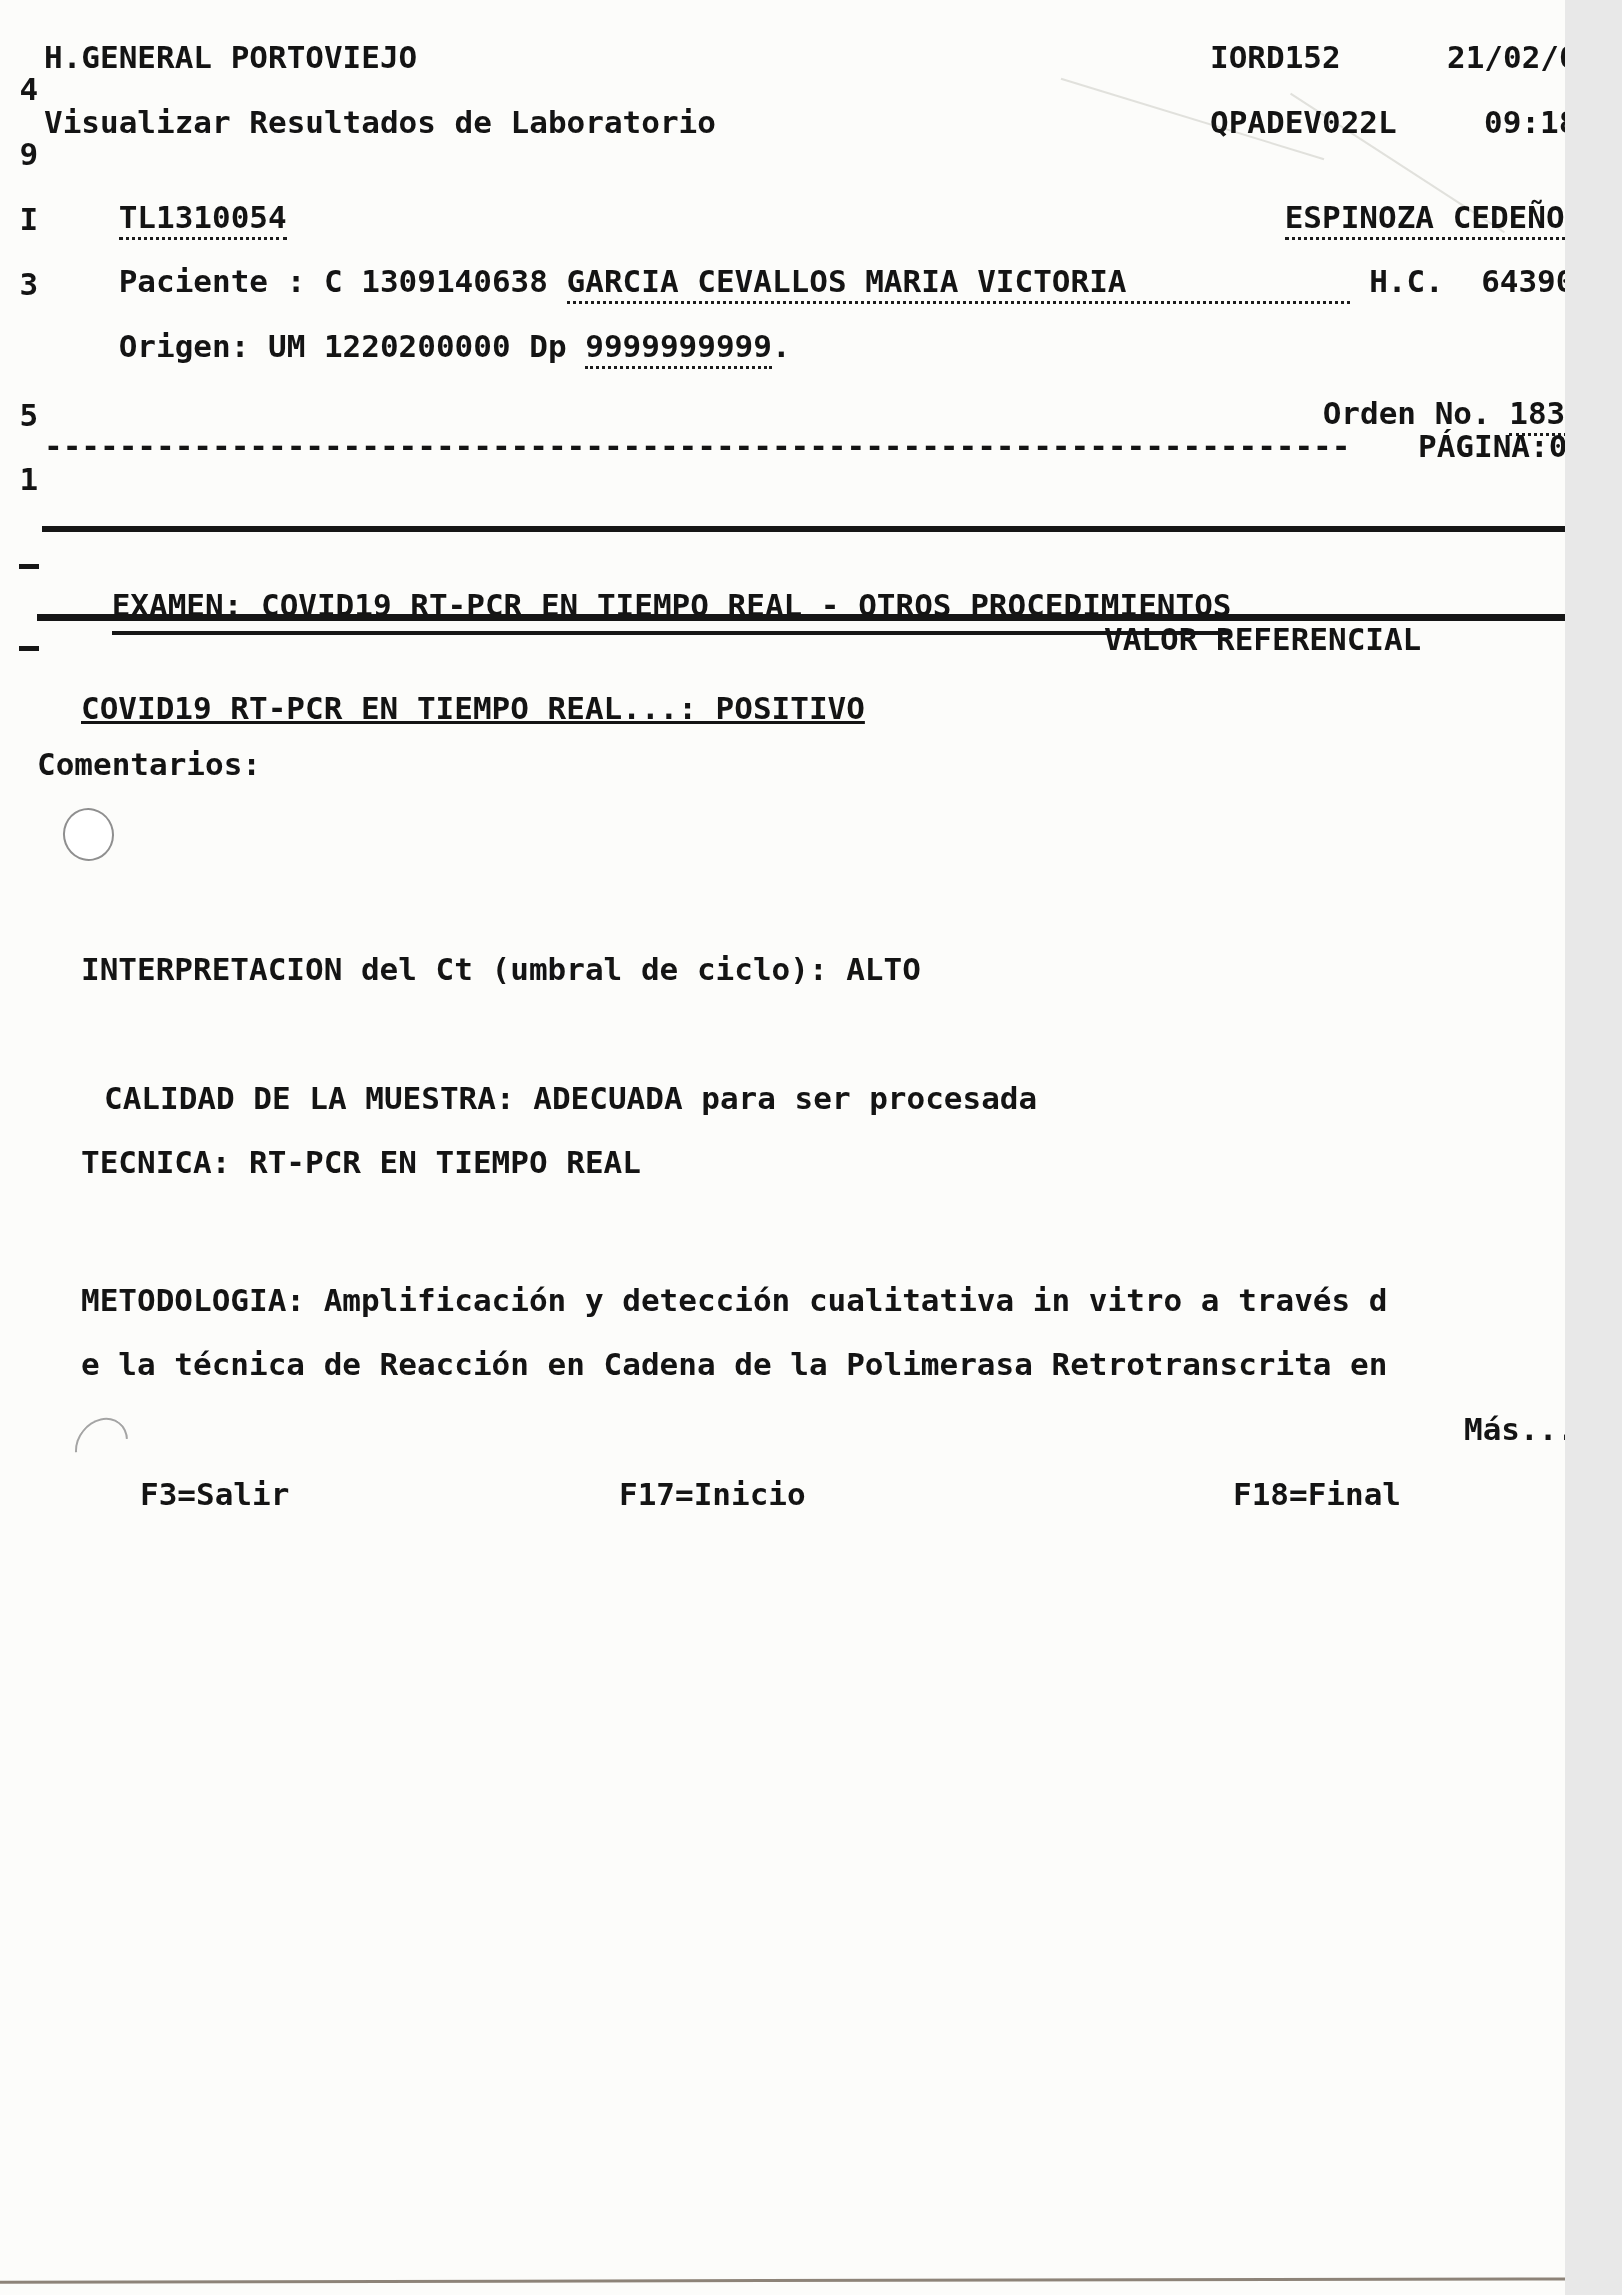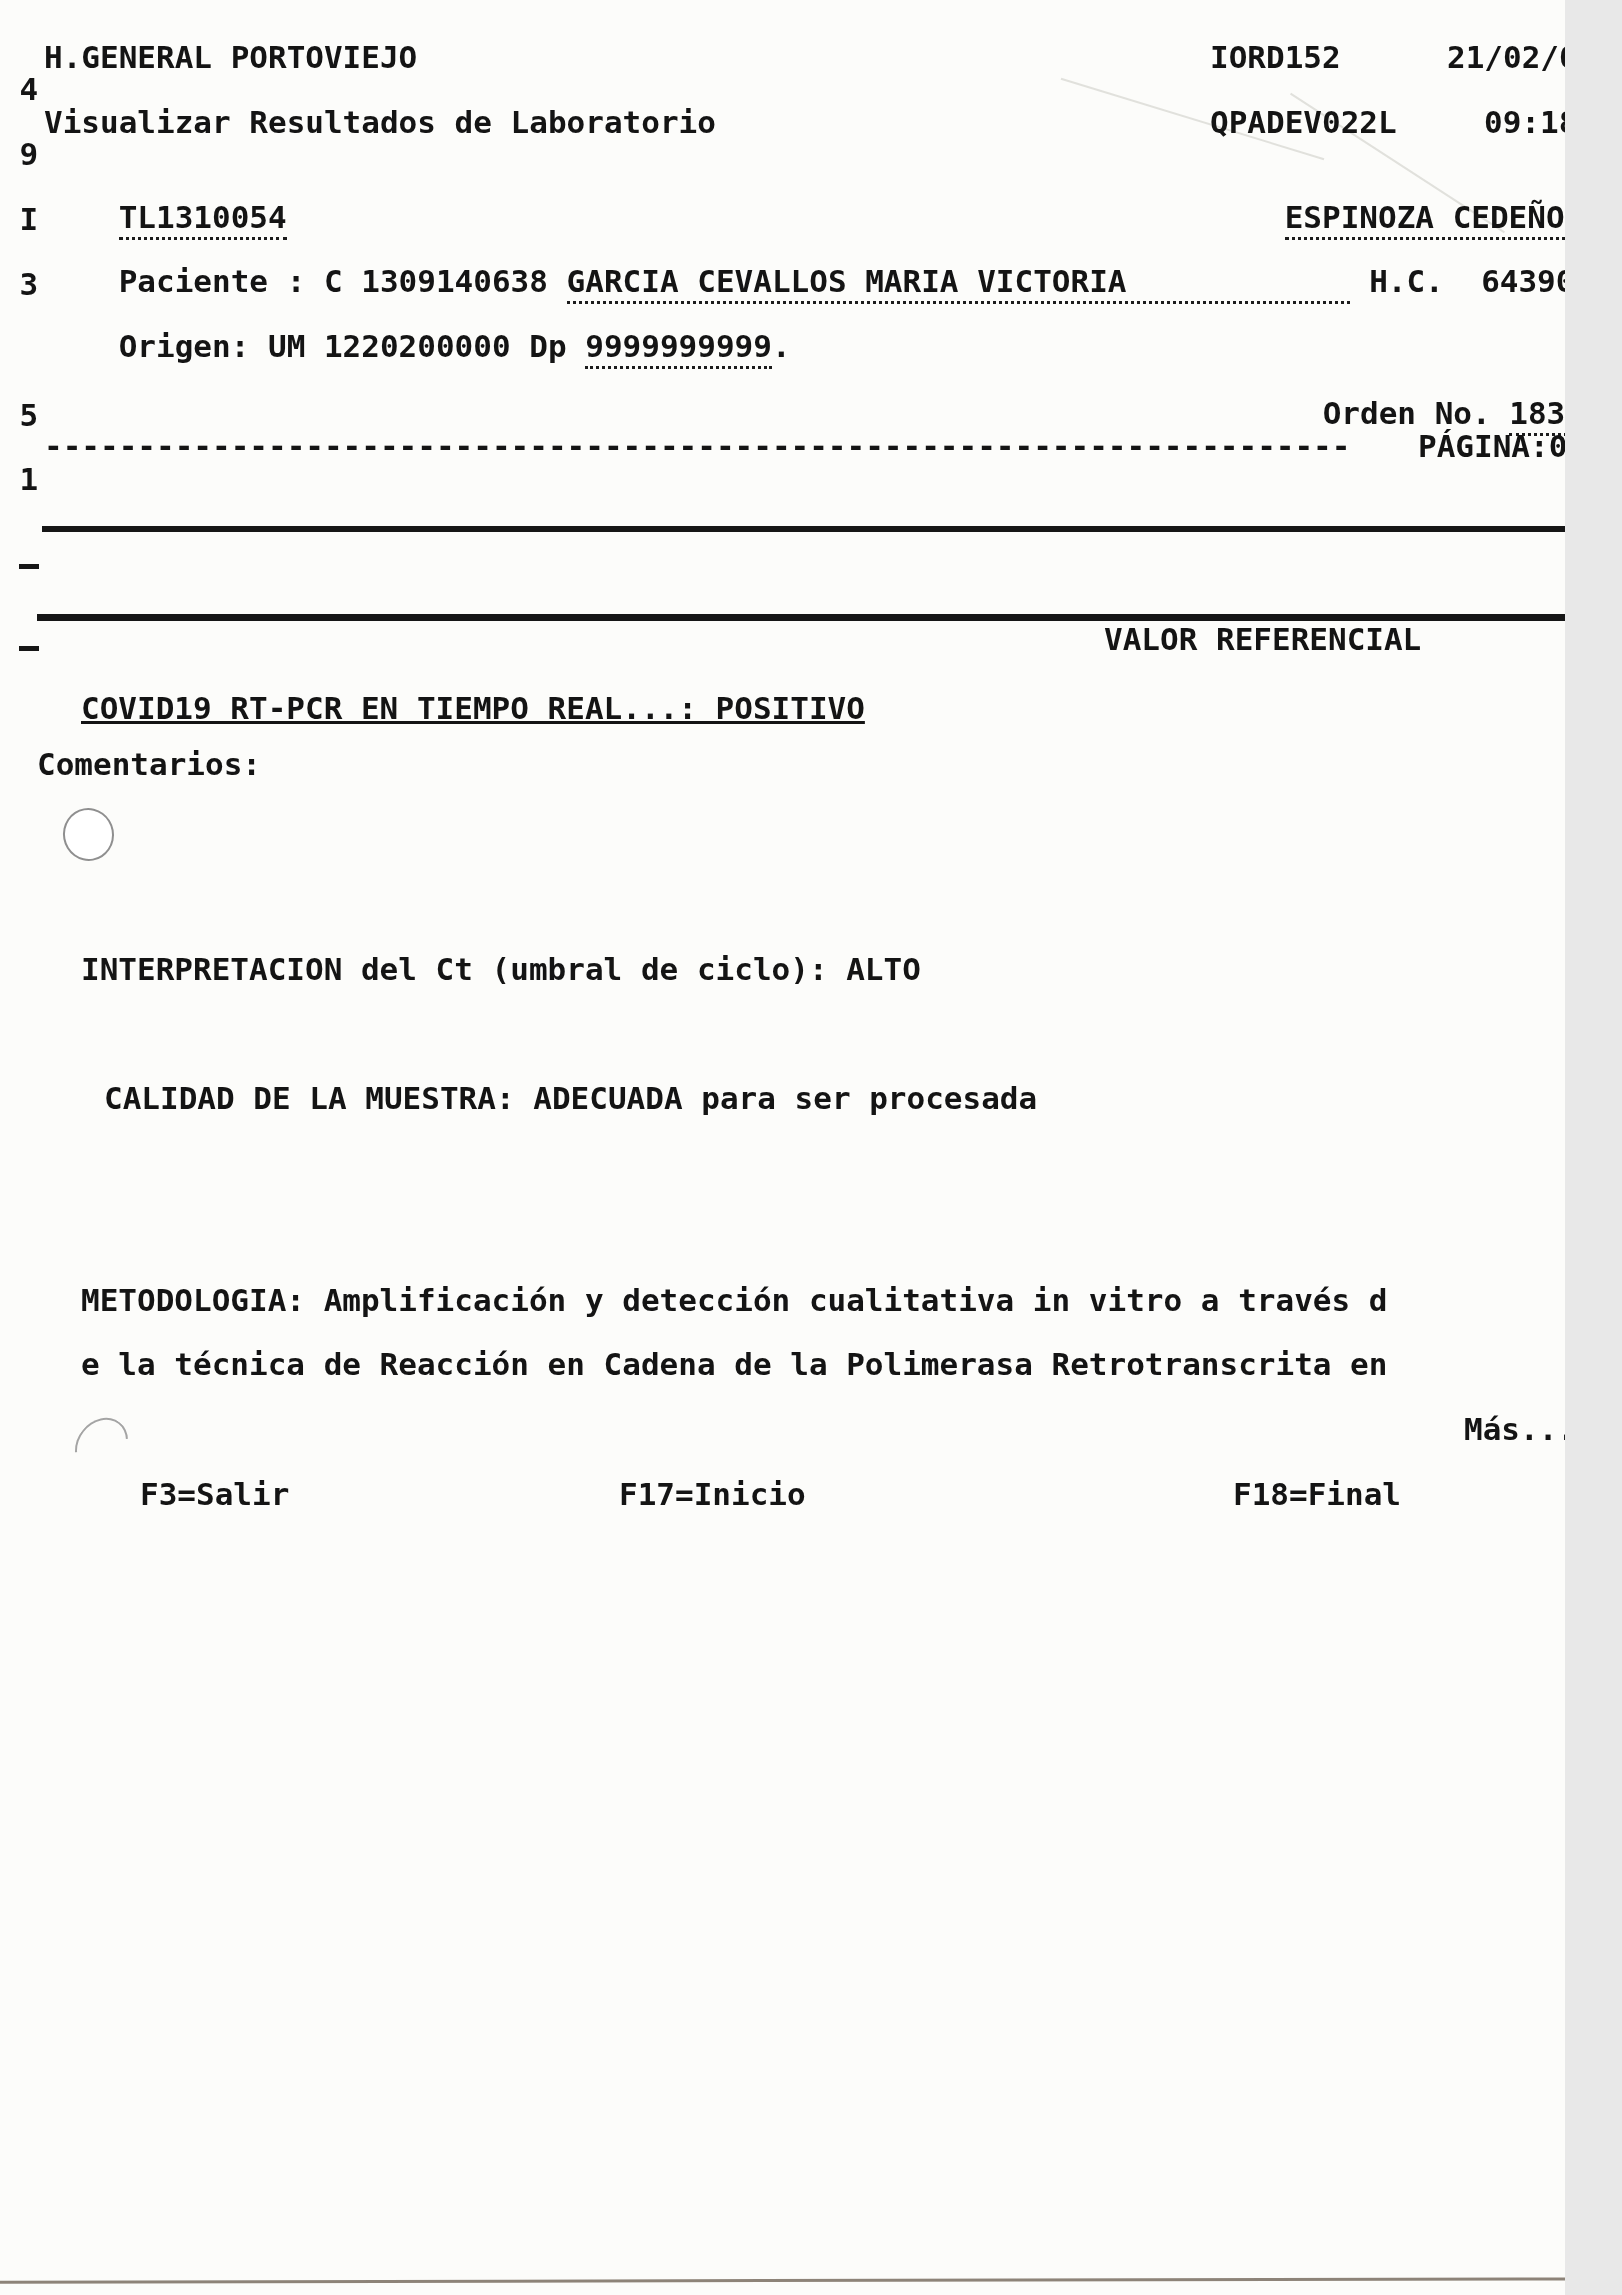--- a/index.html
+++ b/index.html
@@ -84,33 +84,37 @@
   <div class="margin-char" style="top:400px;">5</div>
 
   <div class="line" style="left:44px;top:431px;">----------------------------------------------------------------------</div>
   <div class="line" style="left:1418px;top:431px;">PÁGINA:0</div>
 
   <div class="margin-char" style="top:464px;">1</div>
 
   <div class="bar" style="left:42px;top:526px;width:1545px;height:6.4px;"></div>
 
   <div class="tick" style="left:18.6px;top:564px;"></div>
+  <div class="line" style="left:37px;top:559px;">
+    <span class="seg exam-title">EXAMEN: COVID19 RT-PCR EN TIEMPO REAL - OTROS PROCEDIMIENTOS</span>
+  </div>
   <div class="bar" style="left:37px;top:614px;width:1550px;height:6.9px;"></div>
 
   <div class="tick" style="left:18.6px;top:646px;"></div>
   <div class="line" style="left:1104px;top:624px;">VALOR REFERENCIAL</div>
 
   <div class="line" style="left:81px;top:693px;text-decoration:underline;">COVID19 RT-PCR EN TIEMPO REAL...: POSITIVO</div>
 
   <div class="line" style="left:37px;top:749px;">Comentarios:</div>
 
   <div class="oval-artifact"></div>
 
   <div class="line" style="left:81px;top:954px;">INTERPRETACION del Ct (umbral de ciclo): ALTO</div>
   <div class="line" style="left:98px;top:1083px;margin-left:6px;">CALIDAD DE LA MUESTRA: ADECUADA para ser procesada</div>
+  <div class="line" style="left:81px;top:1147px;">TECNICA: RT-PCR EN TIEMPO REAL</div>
   <div class="line" style="left:81px;top:1285px;">METODOLOGIA: Amplificación y detección cualitativa in vitro a través d</div>
   <div class="line" style="left:81px;top:1349px;">e la técnica de Reacción en Cadena de la Polimerasa Retrotranscrita en</div>
 
   <div class="line" style="left:1464px;top:1414px;">Más...</div>
 
   <div class="arc-artifact"></div>
 
   <div class="line" style="left:140px;top:1479px;">F3=Salir</div>
   <div class="line" style="left:619px;top:1479px;">F17=Inicio</div>
   <div class="line" style="left:1233px;top:1479px;">F18=Final</div>

